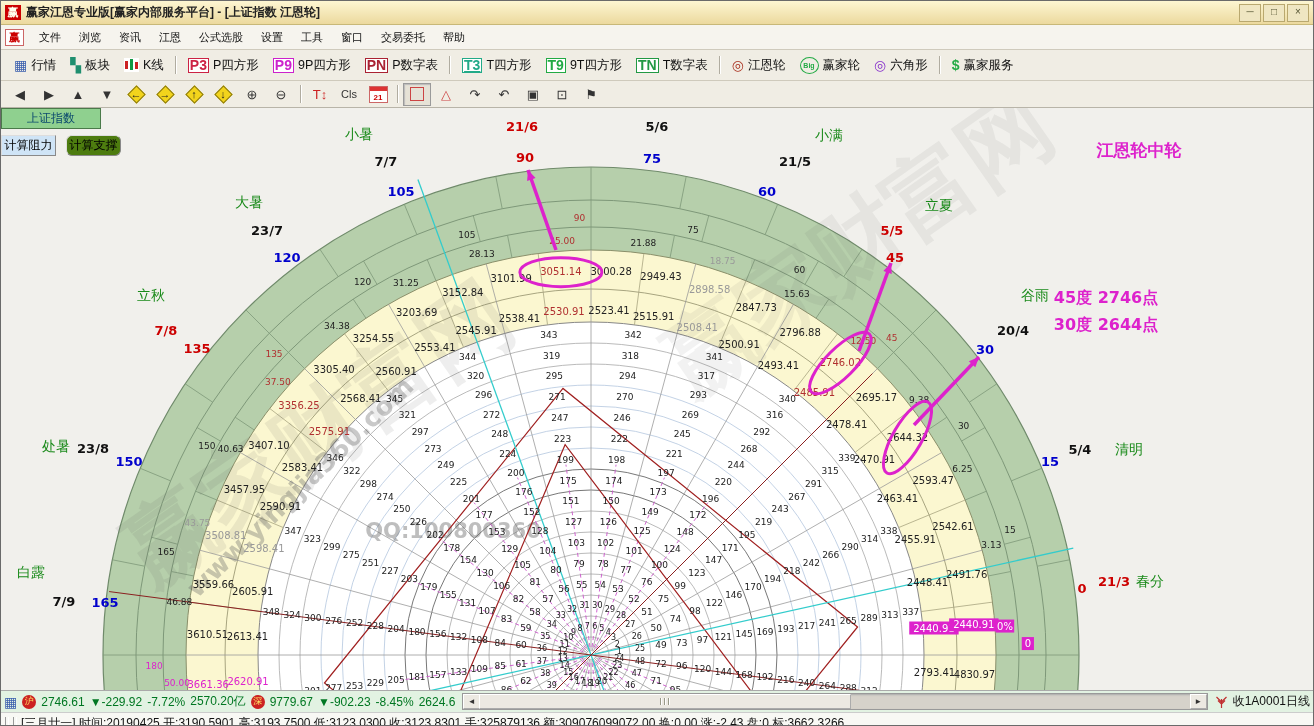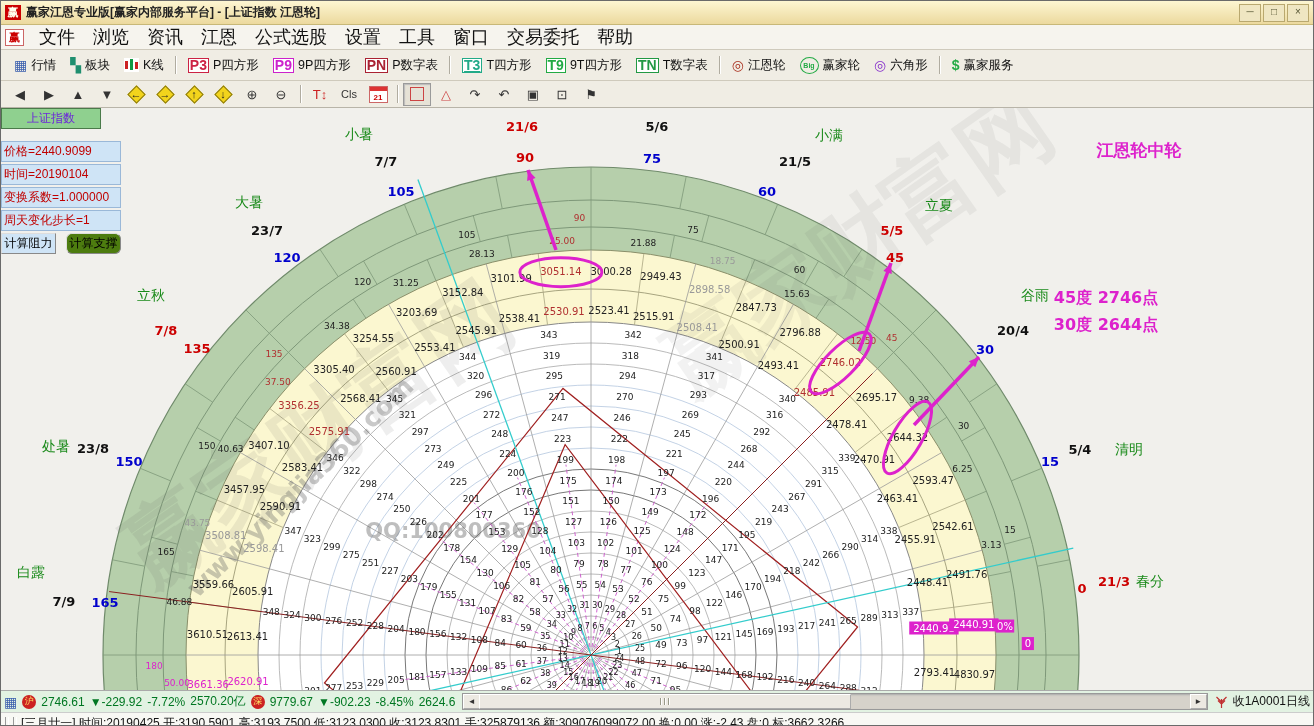--- a/index.html
+++ b/index.html
@@ -10,21 +10,21 @@
     background:linear-gradient(#fdf6d2,#ecd99e);border-bottom:1px solid #c8b878;}
   .app-icon{width:16px;height:15px;background:#c00;color:#ffe;font-size:11px;font-weight:bold;
     display:flex;align-items:center;justify-content:center;margin-right:5px;}
   .title-text{font-size:12px;font-weight:bold;color:#222;flex:1;}
   .winbtn{width:20px;height:16px;margin-left:2px;background:#efe6c2;border:1px solid #b9a86f;
     font-size:10px;line-height:14px;text-align:center;color:#553;}
   
   .menubar{height:24px;display:flex;align-items:center;background:#f6f4ee;border-bottom:1px solid #cfcabc;padding-left:4px;}
   .menu-ico{width:17px;height:15px;background:#fff;border:1px solid #c66;color:#c00;font-weight:bold;
     font-size:11px;display:flex;align-items:center;justify-content:center;margin-right:6px;}
-  .menu-item{font-size:18px;color:#111;padding:3px 9px;cursor:default;}
+  .menu-item{font-size:11px;color:#111;padding:3px 9px;cursor:default;}
   
   .toolbar1{height:30px;display:flex;align-items:center;background:#f0ede4;border-bottom:1px solid #cfcabc;padding-left:6px;}
   .tb1-item{display:flex;align-items:center;gap:4px;padding:2px 7px;font-size:12.5px;color:#111;}
   .lettericon{min-width:16px;height:13px;padding:0 1px;background:#fff;border:1px solid currentColor;
     font-size:14px;font-weight:bold;display:flex;align-items:center;justify-content:center;}
   .txticon{font-size:14px;line-height:14px;}
   .bigicon{width:17px;height:15px;border:1.5px solid #22aa44;border-radius:50%;color:#22aa44;
     font-size:7px;font-weight:bold;display:flex;align-items:center;justify-content:center;}
   .kline{width:15px;height:14px;background-color:#fff;background-image:
       linear-gradient(#cc2222,#cc2222),linear-gradient(#119944,#119944),linear-gradient(#cc2222,#cc2222);
@@ -41,22 +41,22 @@
     font-size:11px;font-weight:bold;color:#222;}
   .cal{width:17px;height:15px;background:#fff;border:1px solid #c66;position:relative;font-size:8px;
     font-weight:bold;color:#c00;display:flex;align-items:flex-end;justify-content:center;}
   .cal::before{content:'';position:absolute;top:0;left:0;right:0;height:4px;background:#d33;}
   .sqico{width:12px;height:12px;border:1.5px solid #cc4444;}
   
   .chart{position:relative;width:1314px;height:582px;background:#f1f0ec;overflow:hidden;}
   .chart svg{position:absolute;left:0;top:0;}
   
   .info{position:absolute;left:0;top:0;width:120px;z-index:5;font-size:12px;}
-  .info-head{background:#8fd08f;border:1px solid #4a7a4a;color:#6d28d9;text-align:center;
-    height:19px;line-height:19px;margin-bottom:12px;width:98px;}
+  .info-head{background:#8fd08f;border:1px solid #4a7a4a;color:#0c4a6e;text-align:center;
+    height:19px;line-height:19px;margin-bottom:6px;width:98px;}
   .info-row{background:#cfe4f6;border:1px solid #9ab8d8;color:#c00000;height:19px;line-height:19px;
     padding-left:2px;margin-bottom:2px;white-space:nowrap;overflow:hidden;width:116px;}
   .info-btns{display:flex;gap:10px;}
   .info-btn{height:19px;line-height:19px;text-align:center;border:1px outset #ddd;flex:1;color:#000;}
   
   .status1{height:21px;display:flex;align-items:center;background:#e2f2e2;border-top:1px solid #aaa;
     font-size:12px;color:#007722;padding:0 3px;gap:5px;white-space:nowrap;}
   .badge{width:14px;height:14px;border-radius:50%;background:#cc2222;color:#ffe066;font-size:9px;
     display:flex;align-items:center;justify-content:center;flex:none;}
   .sbar{flex:1;height:15px;background:#d6d2ca;border:1px solid #999;box-shadow:inset 1px 1px 2px #aaa;
@@ -970,26 +970,20 @@
           <line x1="555" y1="142" x2="527" y2="62" stroke="#dd22cc" stroke-width="3.5"></line>
           <polygon points="527,62 534.5515817328883,69.99835066319972 526.0844832905392,72.9618351180219" fill="#dd22cc"></polygon>
           <line x1="858" y1="243" x2="890" y2="155" stroke="#dd22cc" stroke-width="3.5"></line>
           <polygon points="890,155 890.7828565889224,165.97210716139708 882.3522235617534,162.90642242424468" fill="#dd22cc"></polygon>
           <line x1="913" y1="317" x2="978" y2="249" stroke="#dd22cc" stroke-width="3.5"></line>
           <polygon points="978,249 974.3021471826803,259.35982068095007 967.8174515148053,253.1612145278342" fill="#dd22cc"></polygon>
         </g>
       </svg>
     <div class="info">
       <div class="info-head">上证指数</div>
-      <div id="info-rows">
-          <div class="info-row">价格=2440.9099</div>
-          <div class="info-row">时间=20190104</div>
-          <div class="info-row">变换系数=1.000000</div>
-          <div class="info-row">周天变化步长=1</div>
-        </div>
       <div class="info-btns" id="info-btns">
           <div class="info-btn" style="background: rgb(207, 228, 246);">计算阻力</div>
           <div class="info-btn" style="background: #4d7c0f; border-radius: 6px;">计算支撑</div>
         </div>
     </div>
   </div>
 
   <div class="status1">
     <span class="txticon" style="color:#3a5fae">▦</span>
     <span class="badge">沪</span>

